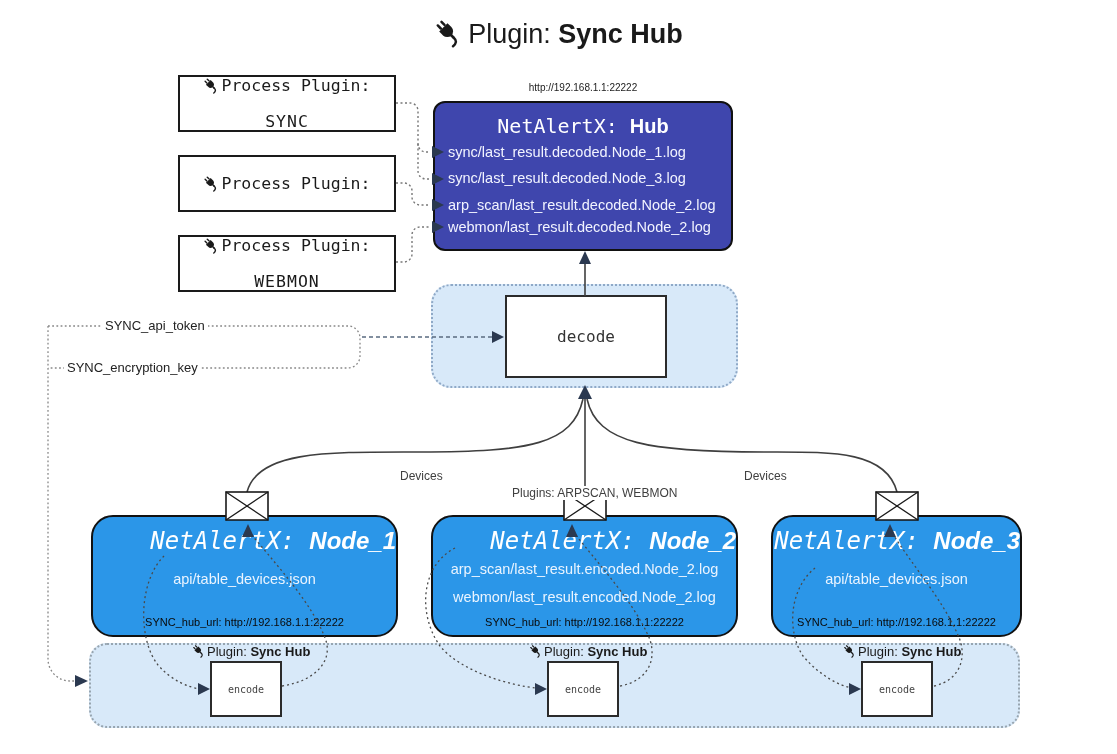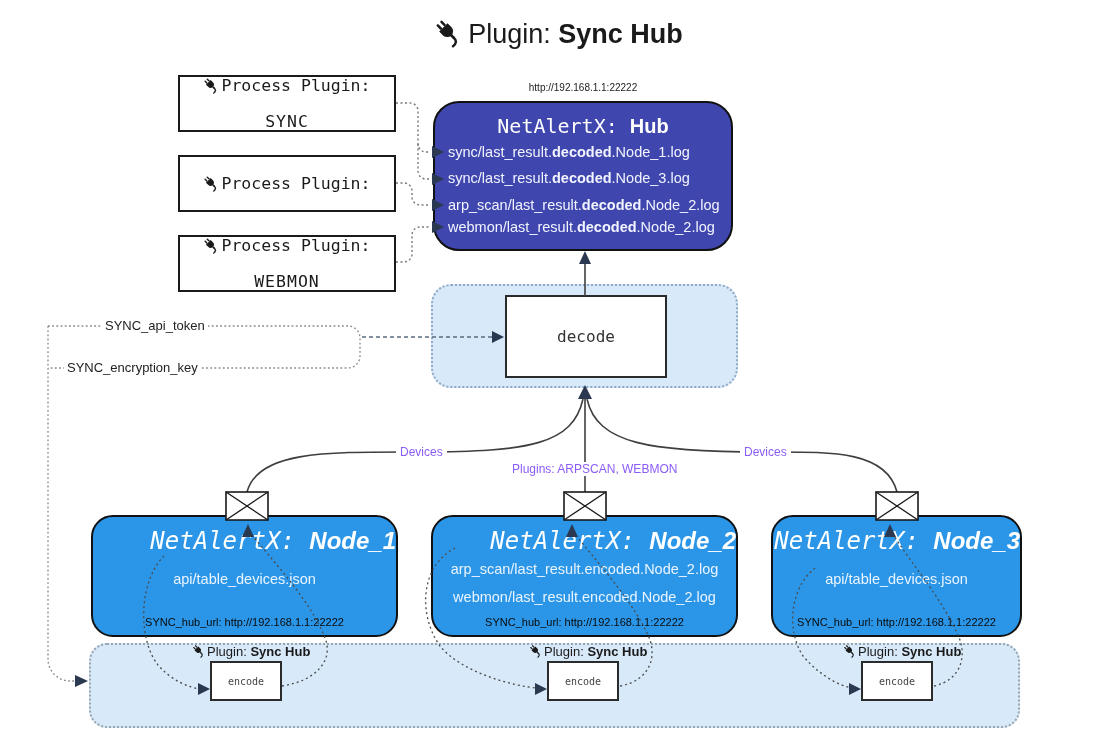--- a/index.html
+++ b/index.html
@@ -18,53 +18,53 @@
     left:178px;width:214px;height:53px;background:#fff;border:2px solid #1a1a1a;
     text-align:center;z-index:2;display:flex;flex-direction:column;justify-content:center;gap:17px;
   }
   .procbox .l1{font-family:"DejaVu Sans Mono",monospace;font-size:16.5px;}
   .procbox .l2{font-family:"DejaVu Sans Mono",monospace;font-size:16.5px;letter-spacing:1px;}
   .procbox .plug{width:17px;height:17px;vertical-align:-3px;margin-right:1px;}
   
   .huburl{top:82px;left:433px;width:300px;text-align:center;font-size:10px;color:#222;z-index:2;}
   .hub{
     left:433px;top:101px;width:300px;height:150px;background:var(--hub_fill,#3f46ad);
-    border:2px solid #111;border-radius:26px;z-index:2;color:#fff;box-sizing:border-box;
+    border:2px solid #111;border-radius:12px;z-index:2;color:#fff;box-sizing:border-box;
   }
   .hub .htitle{position:absolute;top:11px;left:0;width:100%;text-align:center;font-size:20px;}
   .hub .htitle .pref{font-family:"DejaVu Sans Mono",monospace;}
   .hub .htitle b{font-weight:700;font-size:20px;}
   .hub .log{position:absolute;left:13px;width:285px;font-size:14.5px;white-space:nowrap;color:#f2f4ff;}
-  .hub .log b{font-weight:700;text-align:right;}
+  .hub .log b{font-weight:400;text-align:right;}
   
   .decregion{left:431px;top:284px;width:303px;height:100px;background:var(--region_fill,#d8e9f9);
     border:2px dotted #8fa9c7;border-radius:20px;z-index:1;}
   .decodebox{left:505px;top:295px;width:158px;height:79px;background:#fff;border:2px solid #2b2b2b;
     z-index:2;display:flex;align-items:center;justify-content:center;font-size:16px;color:#333;}
   
   .keylabel{font-size:13px;color:#222;background:#fff;padding:0 3px;z-index:6;}
   
   .node{background:var(--node_fill,#2b96e8);border:2px solid #111;border-radius:22px;
     top:515px;height:122px;z-index:2;color:#fff;box-sizing:border-box;}
   .node .ntitle{position:absolute;top:10px;left:0;width:100%;text-align:right;font-size:24px;white-space:nowrap;font-style:italic;}
   .node .ntitle .pref{font-family:"DejaVu Sans Mono",monospace;}
   .node .ntitle b{font-weight:700;}
   .node .nline{position:absolute;left:0;width:100%;text-align:center;font-size:14.5px;color:#eaf4ff;white-space:nowrap;}
   .node .nurl{position:absolute;bottom:7px;left:0;width:100%;text-align:center;font-size:11px;color:#0a0a0a;}
   
   .botregion{left:89px;top:643px;width:931px;height:85px;background:var(--region_fill,#d8e9f9);
     border:2px dotted #97a5b0;border-radius:18px;z-index:1;box-sizing:border-box;}
-  .encodebox{top:661px;width:72px;height:40px;background:#fff;border:2px solid #2b2b2b;z-index:2;
+  .encodebox{top:661px;width:72px;height:56px;background:#fff;border:2px solid #2b2b2b;z-index:2;
     display:flex;align-items:center;justify-content:center;
     font-family:"DejaVu Sans Mono",monospace;font-size:10px;color:#444;box-sizing:border-box;}
   .enclabel{top:644px;font-size:13px;color:#1a1a1a;z-index:6;white-space:nowrap;}
   .enclabel .plug{width:14px;height:14px;vertical-align:-2px;margin-right:1px;}
   .enclabel b{font-weight:700;}
   
-  .edgelabel{font-size:12px;color:#8b5cf6;background:#fff;padding:0 4px;z-index:6;white-space:nowrap;}
+  .edgelabel{font-size:12px;color:#404040;background:#fff;padding:0 4px;z-index:6;white-space:nowrap;margin-top:24px;}
   
   #overlay{position:absolute;left:0;top:0;z-index:5;pointer-events:none;}
 </style>
 </head>
 <body>
 
 <div id="canvas">
 
   <svg width="0" height="0" style="position:absolute">
     <defs>

